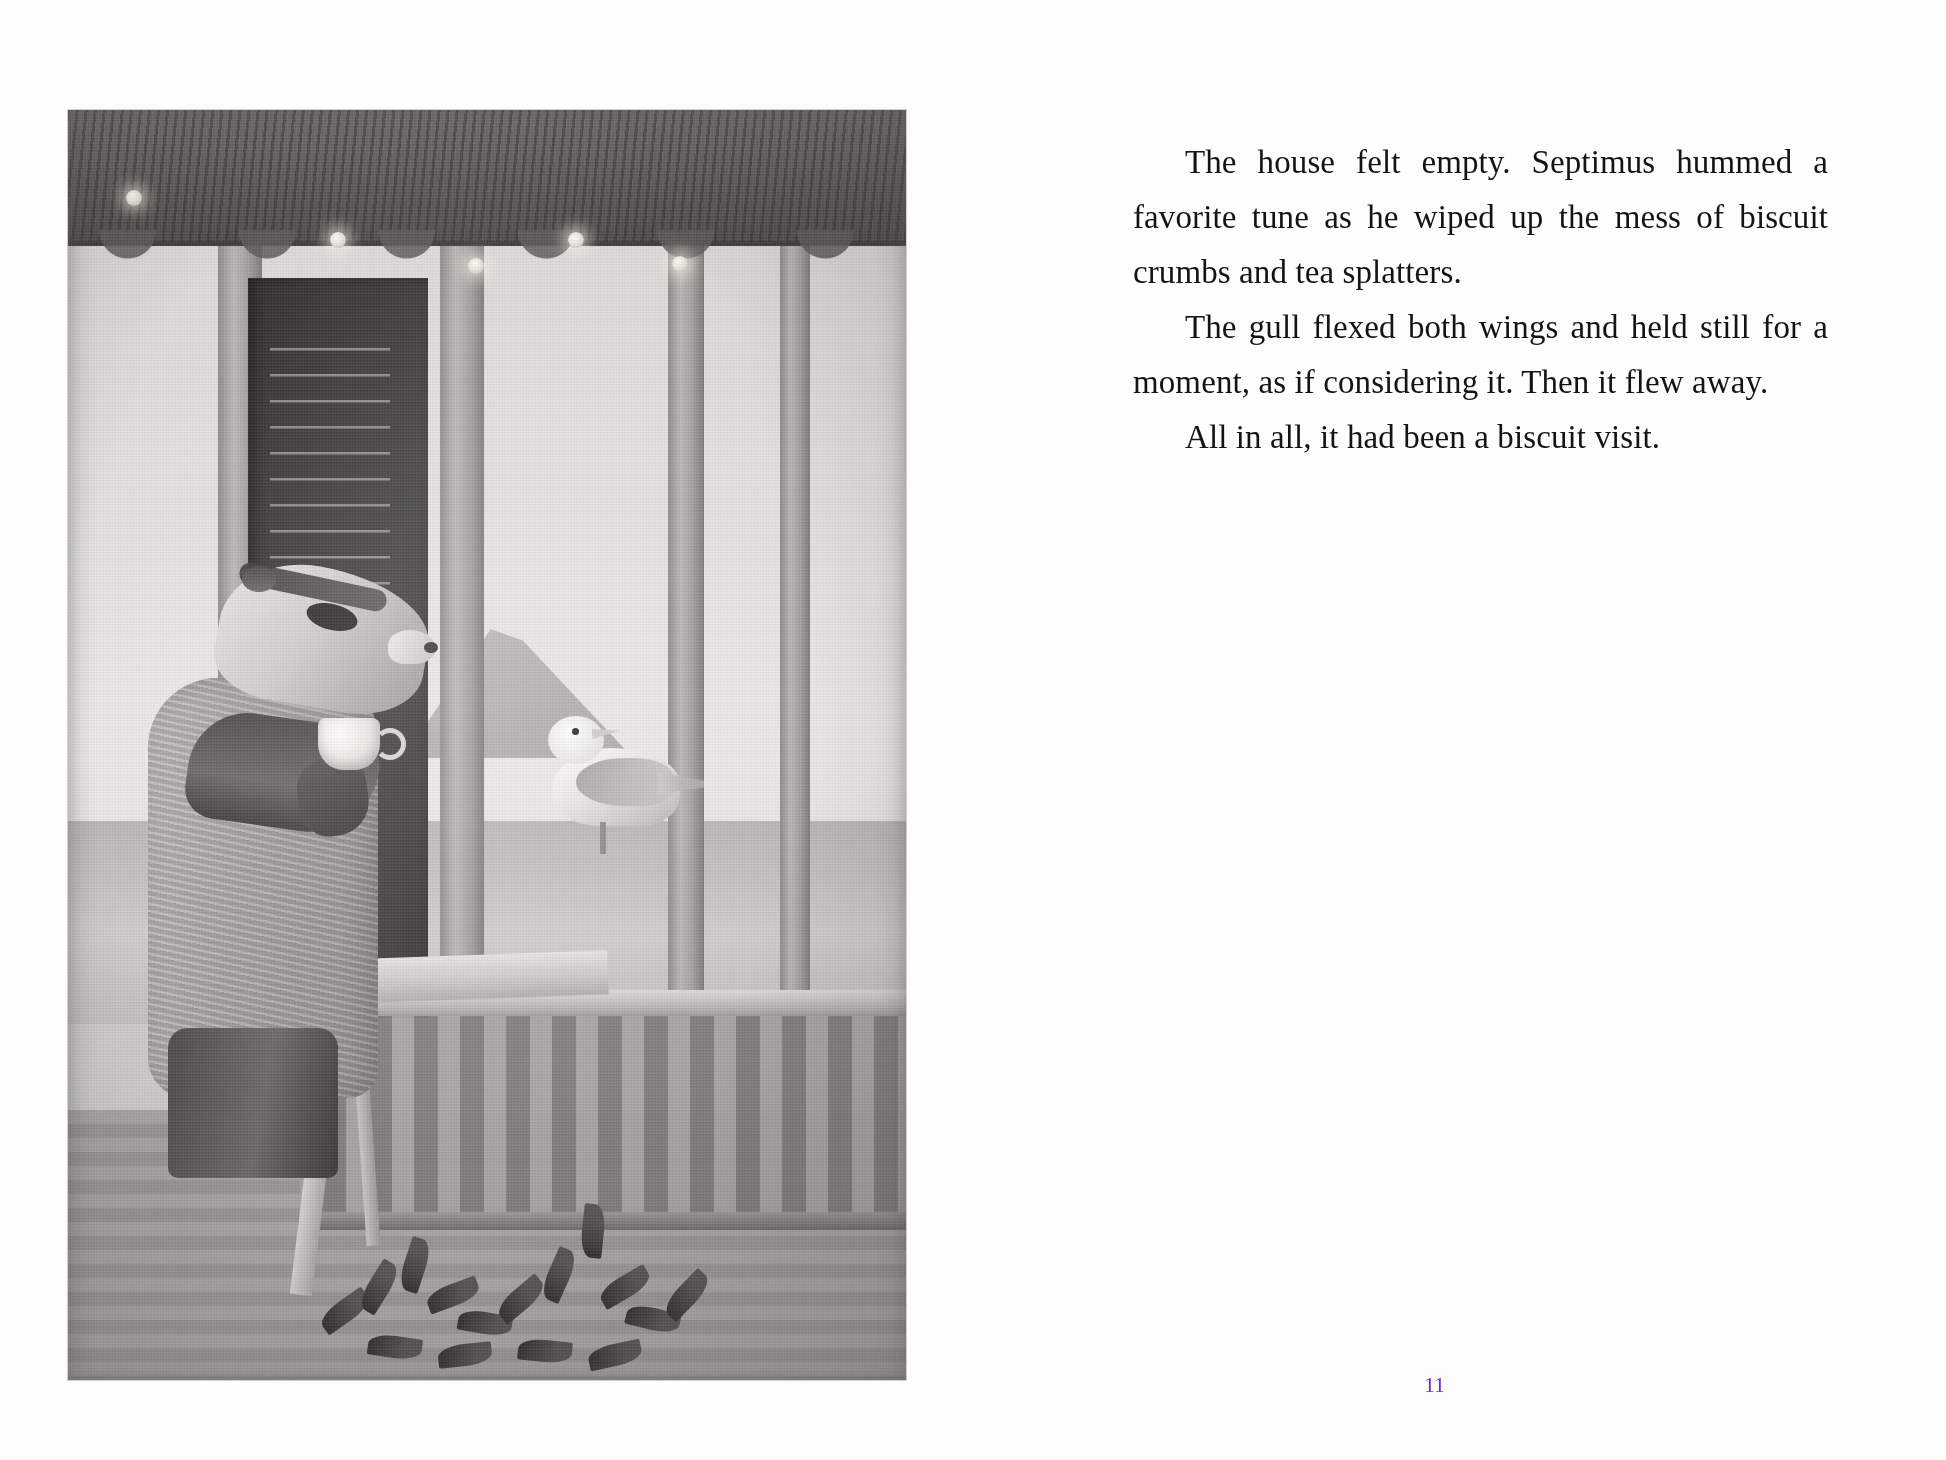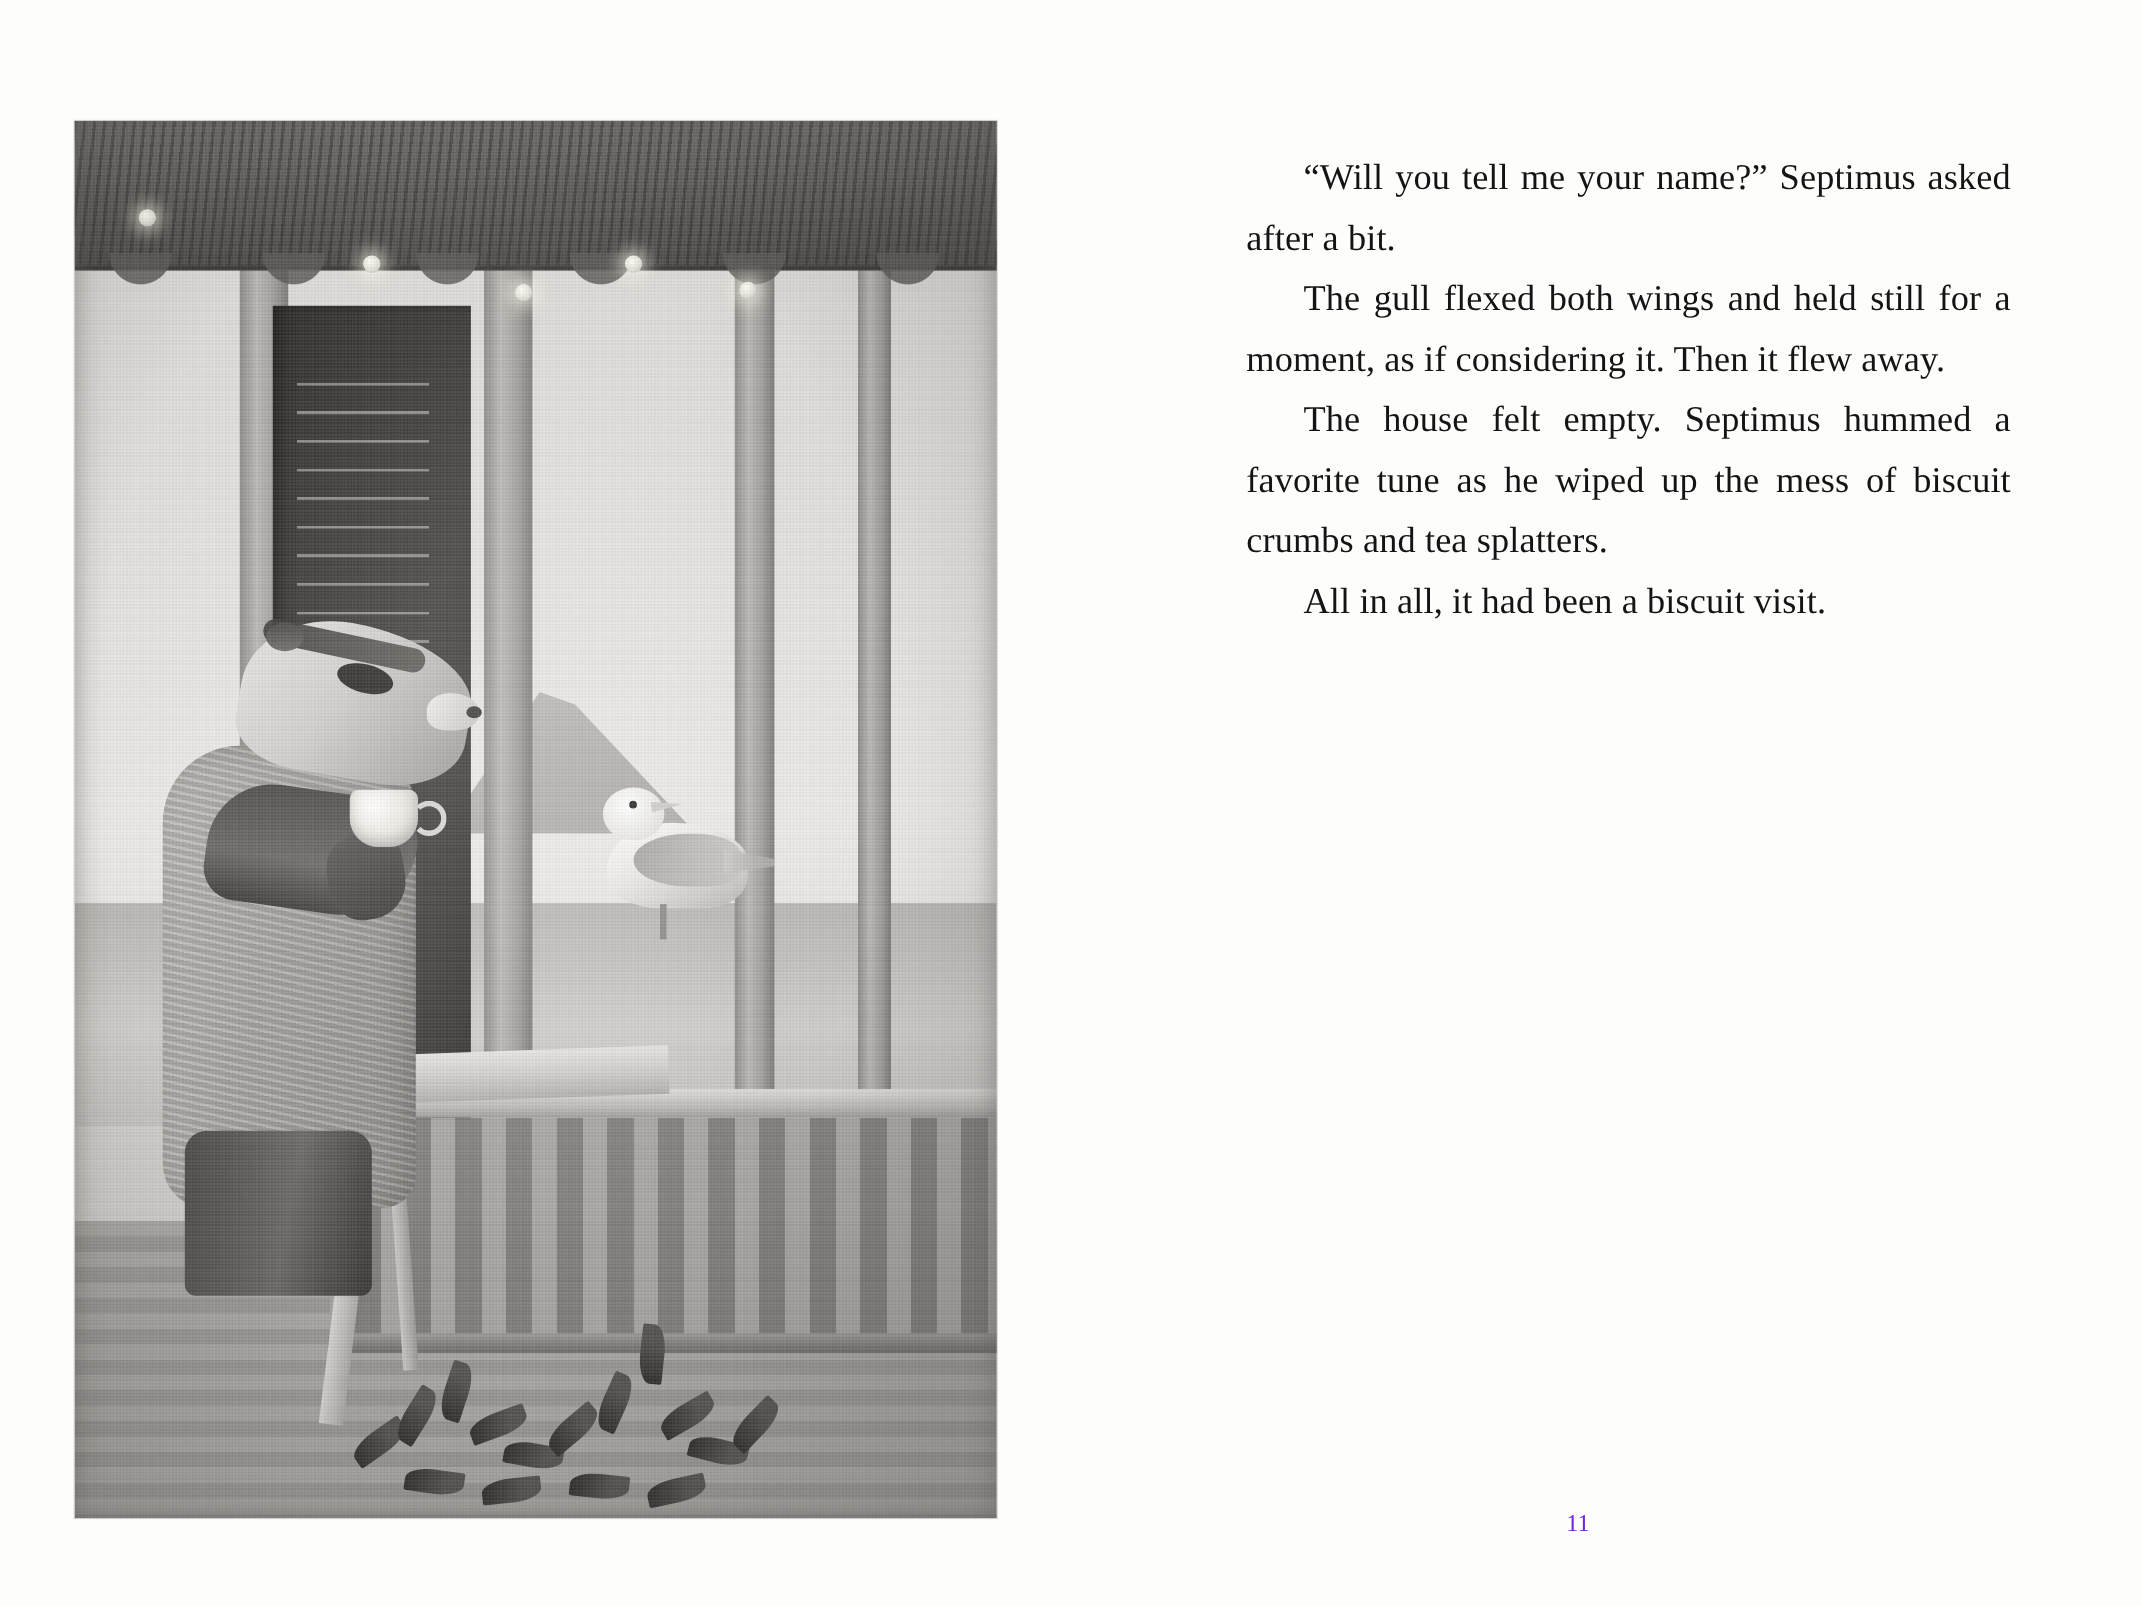--- a/index.html
+++ b/index.html
@@ -472,23 +472,22 @@
       </div>
 
       <div class="grain"></div>
       <div class="vignette"></div>
       <div class="edge-fray"></div>
     </div>
   </div>
 
   <div class="page-right">
     <div class="textblock">
-      <p>“Will you tell me your name?” Septimus asked after a bit.</p>
+      <p>The house felt empty. Septimus hummed a favorite tune as he wiped up the mess of biscuit crumbs and tea splatters.</p>
       <p>The gull flexed both wings and held still for a moment, as if considering it. Then it flew away.</p>
-      <p>The house felt empty. Septimus hummed a favorite tune as he wiped up the mess of biscuit crumbs and tea splatters.</p>
       <p class="last">All in all, it had been a biscuit visit.</p>
     </div>
     <div class="folio">
       <span class="folio-inner">11</span>
     </div>
   </div>
 
 </div>
 
 </body></html>

